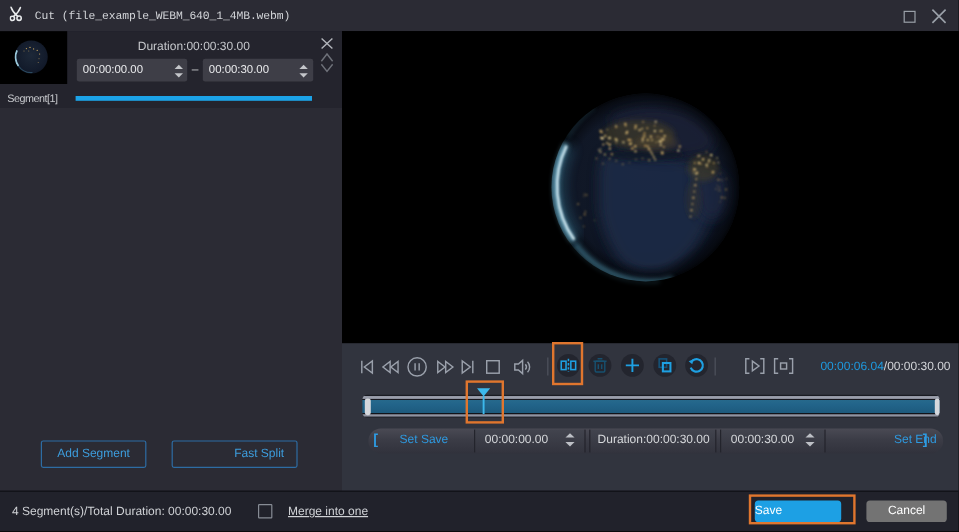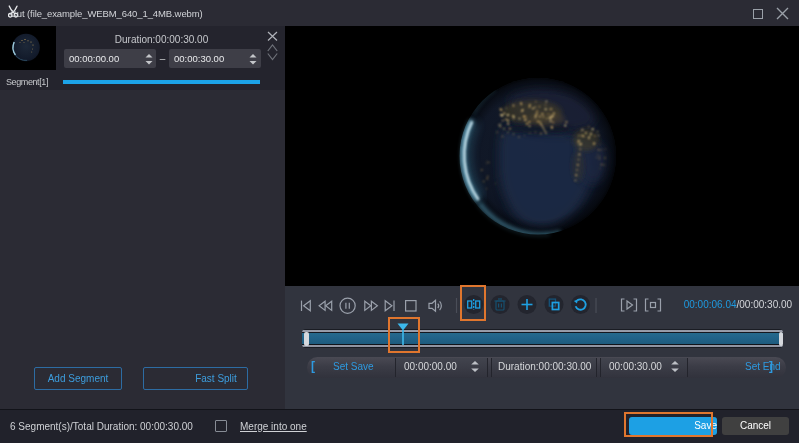--- a/index.html
+++ b/index.html
@@ -1,20 +1,20 @@
 <!DOCTYPE html>
 <html><head>
 <meta charset="utf-8">
 <style>
   * { margin:0; padding:0; box-sizing:border-box; }
   html,body { width:799px; height:443px; overflow:hidden; background:#000; }
   body { font-family:"Liberation Sans", sans-serif; position:relative; }
   .abs { position:absolute; }
   .titlebar { left:0; top:0; width:799px; height:26px; background:#2b2b34; }
-  .title-text { left:10px; top:8px; font-size:9.5px; letter-spacing:-0.1px; color:#d2d4d8; }
+  .title-text { left:29px; top:8px; font-size:9.5px; letter-spacing:-0.1px; color:#d2d4d8;font-family:Liberation Mono, monospace; }
   .leftpanel { left:0; top:26px; width:285px; height:383px; background:#2b2b34; }
   .thumb { left:0; top:26px; width:56px; height:44px; background:#000; }
   .segblock { left:0; top:26px; width:285px; height:64px; background:#24242d; }
   .durtext { left:63px; top:34px; width:197px; text-align:center; font-size:10px; color:#c6c8cc; }
   .inbox { top:49px; height:19px; background:#3e3e47; border-radius:2px; color:#e9eaec; font-size:9.5px; line-height:19px; padding-left:5px; }
   .dash { left:156px; top:49px; width:13px; text-align:center; color:#c8cacc; font-size:10px; line-height:19px; }
   .progress { left:63px; top:80px; width:197px; height:4px; background:#1ca3e8; }
   .seglabel { left:6px; top:77px; font-size:9px; letter-spacing:-0.4px; color:#c6c8cc; }
   .lbtn { top:367px; height:23px; border:1px solid #2d6ca3; border-radius:2px; color:#3d9ddd; font-size:10px; text-align:center; line-height:21px; background:transparent; }
   .videoarea { left:285px; top:26px; width:514px; height:260px; background:#000; }
@@ -22,22 +22,22 @@
   .timeline { left:302px; top:328.5px; width:481px; height:19px; border-radius:4px;
     background:linear-gradient(180deg,#1a1c23 0px,#1a1c23 1px,#9296a3 1px,#9b9fac 2.4px,#888c99 3.2px,#141720 3.4px,#18181f 4.2px,#26698c 4.5px,#22648a 8px,#1d5a7d 15.2px,#101319 15.4px,#12141b 16.2px,#9296a3 16.5px,#8e92a0 18px,#1a1c23 18.2px,#1a1c23 19px); }
   .tcap { top:331.5px; width:4.5px; height:14px; background:#d5d8dd; border-radius:2px; }
   .setrow { left:307px; top:356.5px; width:479px; height:21px; background:linear-gradient(180deg,#4a4a54,#3b3c46 45%,#31323c); border-radius:10.5px; }
   .setbox { top:357.5px; height:19px; background:linear-gradient(180deg,#42444e,#33343e); border-left:1px solid #23242c; border-right:1px solid #23242c; }
   .settext { font-size:10px; color:#2e9ae0; top:361px; }
   .setwhite { font-size:10px; color:#d6d8db; top:361px; }
   .bottombar { left:0; top:409px; width:799px; height:34px; background:#21222b; border-top:1px solid #121319; }
   .btext { font-size:10px; color:#cfd1d5; top:421px; }
   .checkbox { left:215px; top:420px; width:12px; height:12px; border:1px solid #878c95; border-radius:1px; }
-  .savebtn { left:629px; top:417px; width:88px; height:18px; background:#1da0e4; border-radius:3px; color:#fff; font-size:10px; text-align:right; line-height:18px; }
-  .cancelbtn { left:722px; top:417px; width:67px; height:18px; background:#404040; border-radius:3px; color:#fff; font-size:10px; text-align:center; line-height:18px; }
+  .savebtn { left:629px; top:417px; width:72px; height:18px; background:#1da0e4; border-radius:3px; color:#fff; font-size:10px; text-align:left; line-height:18px; }
+  .cancelbtn { left:722px; top:417px; width:67px; height:18px; background:#737373; border-radius:3px; color:#fff; font-size:10px; text-align:center; line-height:18px; }
   .obox { border:2.5px solid #e0762e; background:transparent; }
   .winmax { left:753px; top:8.5px; width:10px; height:10px; border:1.4px solid #9aa0a8; }
 </style>
 </head>
 <body>
   <div class="abs titlebar"></div>
   <svg class="abs" style="left:8px;top:5px" width="12" height="14" viewBox="0 0 12 14">
     <g stroke="#e8eaec" stroke-width="1.3" fill="none" stroke-linecap="round">
       <circle cx="2.3" cy="10.3" r="1.8"></circle>
       <circle cx="7.9" cy="10.2" r="1.8"></circle>
@@ -426,21 +426,21 @@
   <svg class="abs" style="left:470px;top:360px" width="10" height="14" viewBox="0 0 10 14">
     <path d="M1.2 4.6 L5 1 L8.8 4.6 Z" fill="#bdc0c6"></path>
     <path d="M1.2 8.4 L5 12 L8.8 8.4 Z" fill="#bdc0c6"></path>
   </svg>
   <svg class="abs" style="left:670px;top:360px" width="10" height="14" viewBox="0 0 10 14">
     <path d="M1.2 4.6 L5 1 L8.8 4.6 Z" fill="#bdc0c6"></path>
     <path d="M1.2 8.4 L5 12 L8.8 8.4 Z" fill="#bdc0c6"></path>
   </svg>
 
   <div class="abs bottombar"></div>
-  <div class="abs btext" style="left:10px;">6 Segment(s)/Total Duration: 00:00:30.00</div>
+  <div class="abs btext" style="left:10px;">4 Segment(s)/Total Duration: 00:00:30.00</div>
   <div class="abs checkbox"></div>
   <div class="abs btext" style="left:240px;text-decoration:underline;">Merge into one</div>
   <div class="abs savebtn">Save</div>
   <div class="abs cancelbtn">Cancel</div>
 
   <div class="abs obox" style="left:460px;top:285px;width:26px;height:36px;"></div>
   <div class="abs obox" style="left:388px;top:317px;width:32px;height:36px;"></div>
   <div class="abs obox" style="left:624px;top:412px;width:89px;height:25px;"></div>
 
 </body></html>

